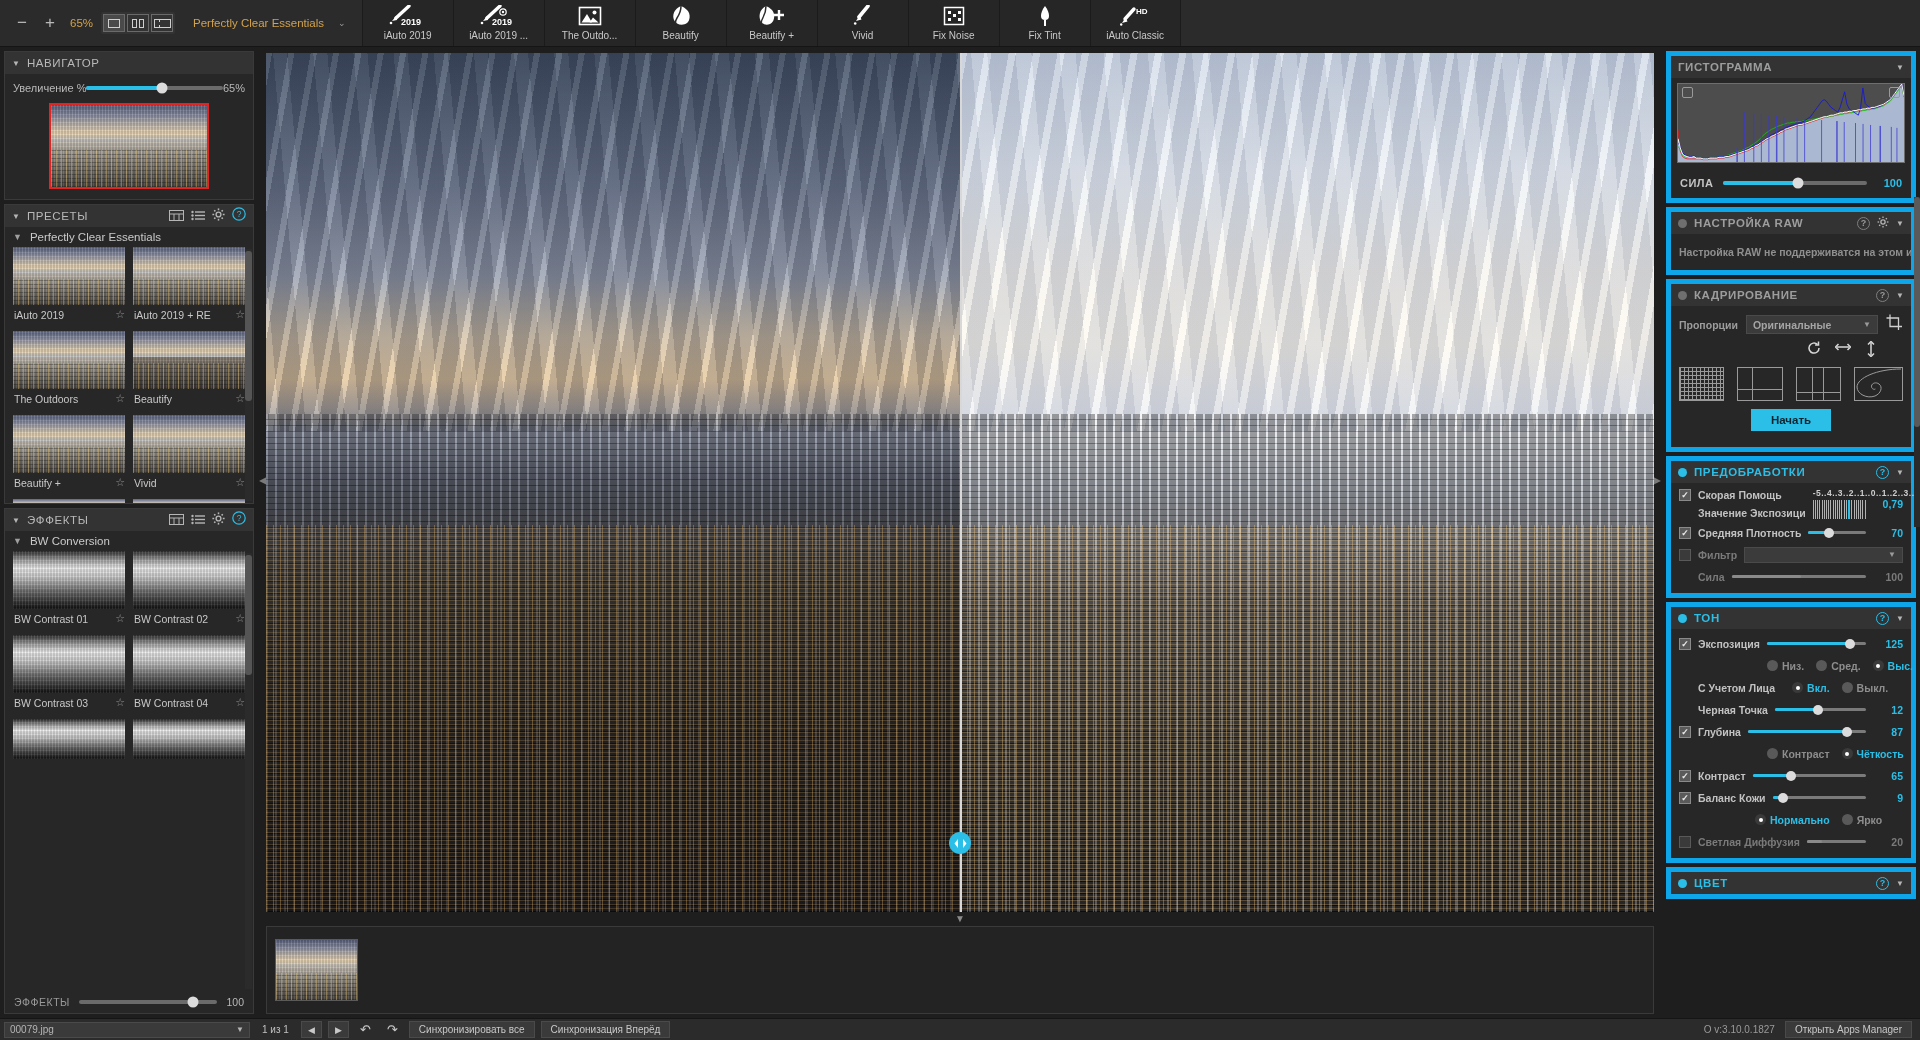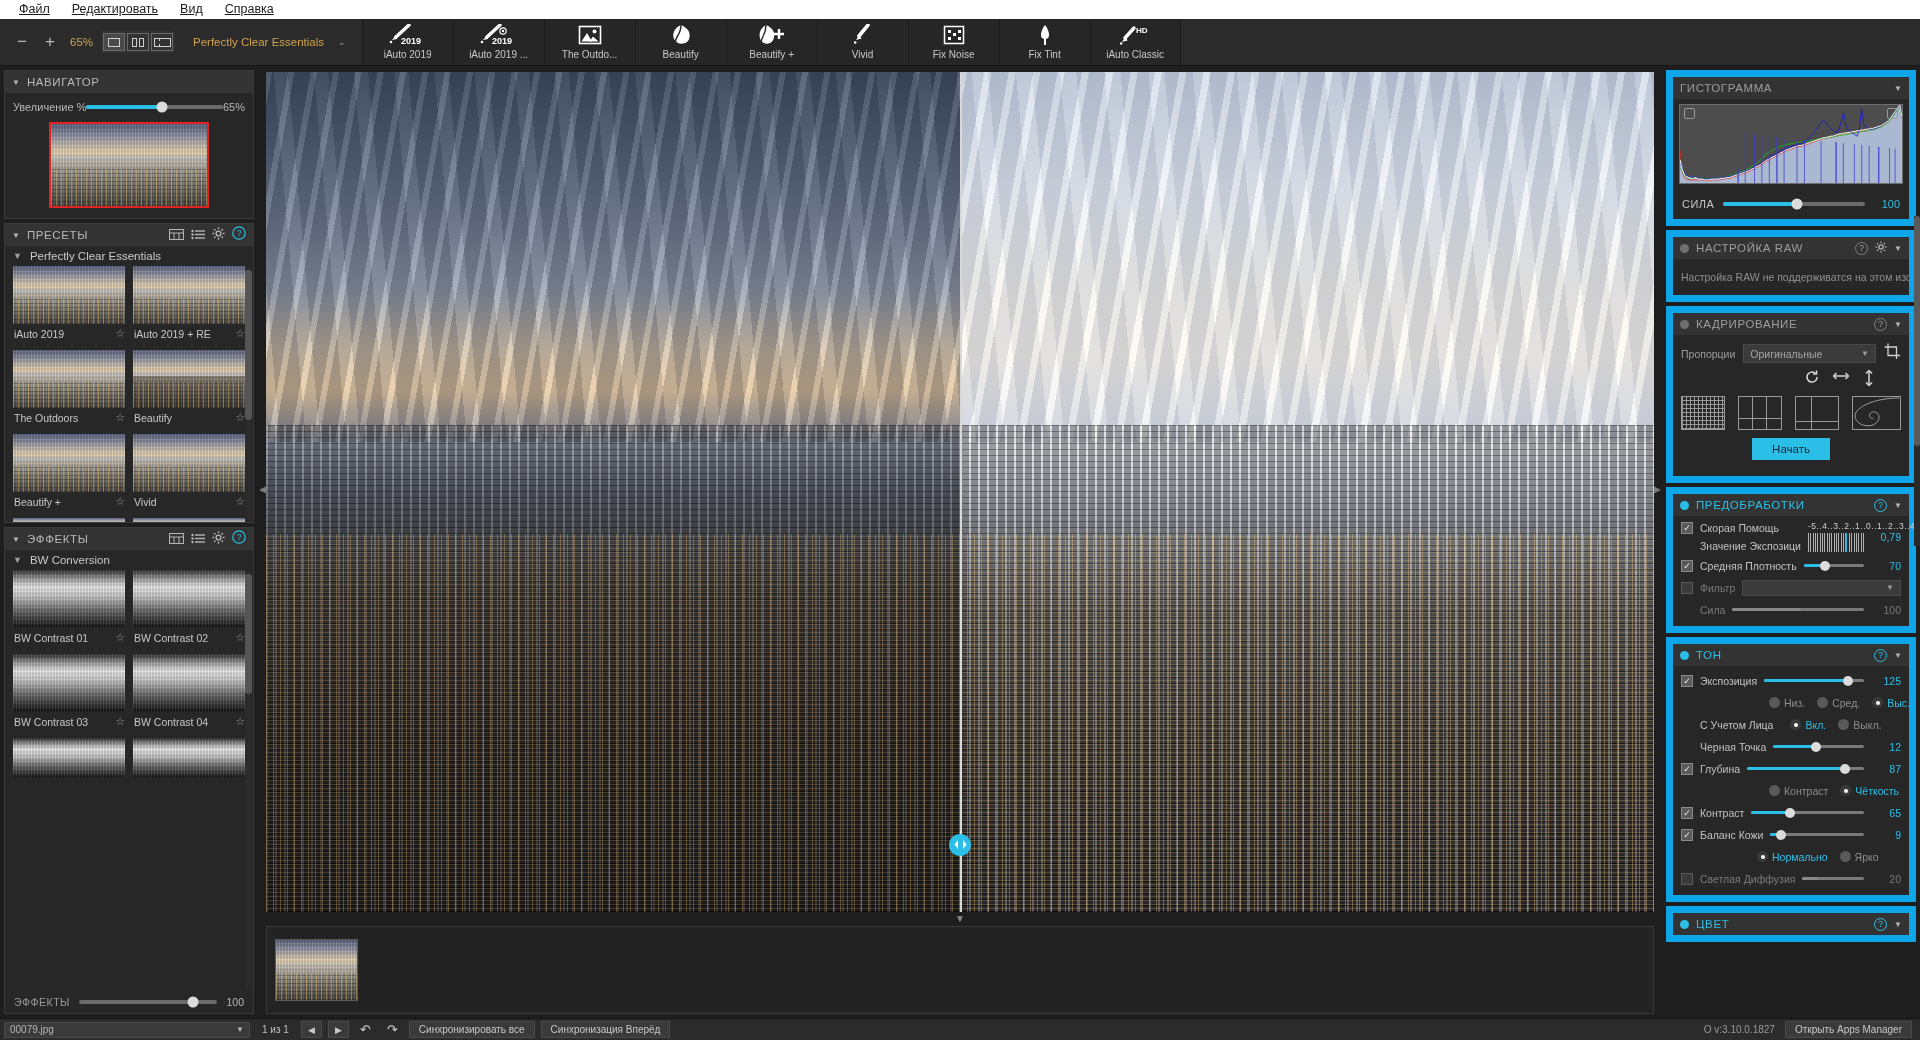--- a/index.html
+++ b/index.html
@@ -108,21 +108,21 @@
      background:#2bbfe8; color:#fff; display:flex; align-items:center; justify-content:center;
      font-size:11px; transform:translate(-50%,-50%); }
   .caret { text-align:center; color:#8a8a8a; font-size:10px; height:14px; line-height:14px;}
   .filmstrip { height:88px; background:#232323; border:1px solid #3a3a3a; margin:0 8px 4px 8px;
      display:flex; align-items:center; padding:6px 8px; gap:8px; flex:0 0 88px; }
   .film-th { width:83px; height:62px; border:1px solid #5a5a5a; position:relative; overflow:hidden;}
 
   
   .rightpanel { width:258px; background:#1e1e1e; flex:0 0 258px; display:flex;
       flex-direction:column; padding:4px; gap:4px; overflow:hidden; position:relative;}
-  .sec { background:#272727; border:7px solid #0ea5e9; }
+  .sec { background:#272727; border:5px solid #0ea5e9;font-weight:bold; }
   .sechdr { height:22px; background:#333333; display:flex; align-items:center; gap:7px;
       padding:0 7px; }
   .dot { width:9px; height:9px; border-radius:50%; background:#6f6f6f; flex:0 0 9px;}
   .dot.on { background:#2bbfe8; }
   .sechdr .nm { font-size:11.5px; letter-spacing:.6px; color:#9d9d9d; }
   .sechdr .nm.on { color:#2bbfe8; }
   .sechdr .right { margin-left:auto; display:flex; align-items:center; gap:7px; }
   .qm { width:13px; height:13px; border-radius:50%; border:1px solid #7f7f7f; color:#9a9a9a;
       font-size:9px; display:flex; align-items:center; justify-content:center; }
   .qm.on { border-color:#2bbfe8; color:#2bbfe8; }
@@ -219,26 +219,20 @@
   .windows { position:absolute; left:0; right:0; bottom:0; top:55%;
      background-image:repeating-linear-gradient(90deg, rgba(255,214,120,.35) 0 1px, transparent 1px 5px),
                       repeating-linear-gradient(0deg, rgba(0,0,0,.35) 0 1px, transparent 1px 4px); }
 </style>
 </head>
 <body>
 
 <div class="app">
 
 
-  <div class="menubar">
-    <div class="menuitem"><u>Файл</u></div>
-    <div class="menuitem"><u>Редактировать</u></div>
-    <div class="menuitem"><u>Вид</u></div>
-    <div class="menuitem"><u>Справка</u></div>
-  </div>
 
   <div class="toolbar">
     <div class="zoomgrp">
       <div class="zbtn">−</div>
       <div class="zbtn">+</div>
       <div class="zpct">65%</div>
       <div class="viewmodes">
         <div class="vm active">
             <i></i>
           </div>

